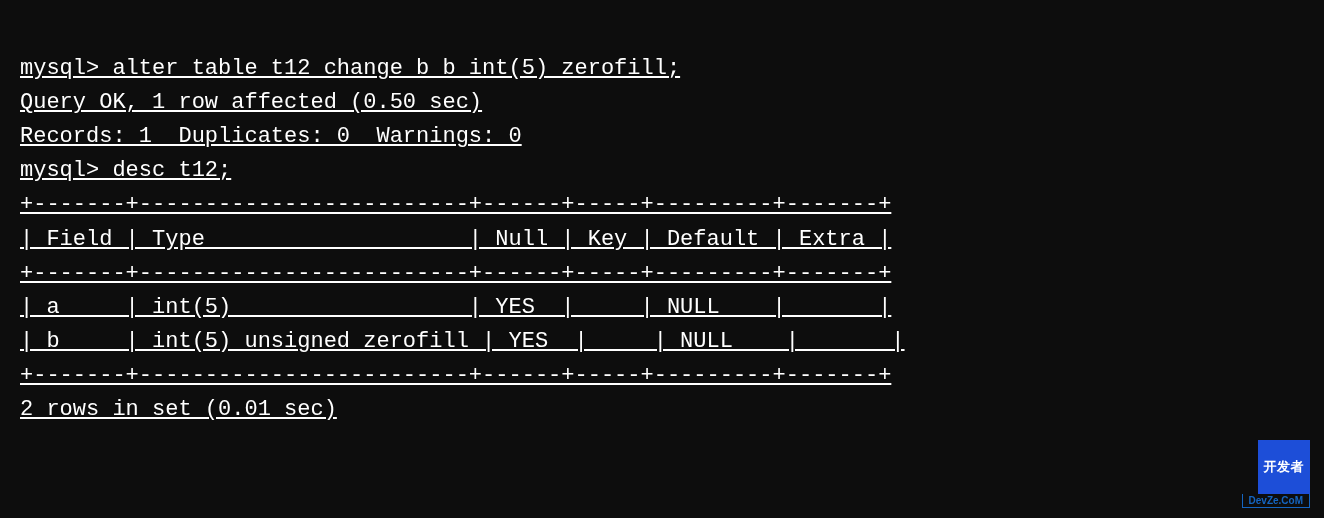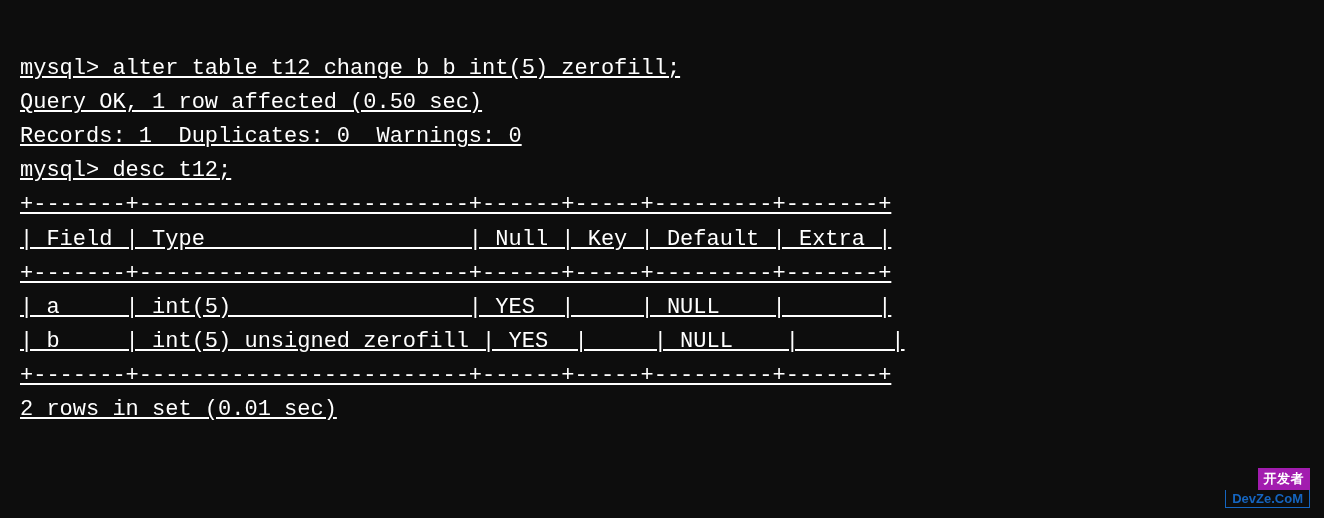--- a/index.html
+++ b/index.html
@@ -33,33 +33,33 @@
     .watermark {
       position: absolute;
       bottom: 10px;
       right: 14px;
       display: flex;
       flex-direction: column;
       align-items: flex-end;
     }
 
     .watermark-top {
-      background-color: #a21caf;
+      background-color: #1d4ed8;
       color: #ffffff;
       font-size: 13px;
       font-family: Arial, sans-serif;
-      padding: 2px 6px;
+      padding: 18px 6px;
       font-weight: bold;
       letter-spacing: 0.5px;
     }
 
     .watermark-bottom {
       background-color: #0d0d0d;
       color: #1565c0;
-      font-size: 13px;
+      font-size: 10px;
       font-family: Arial, sans-serif;
       padding: 1px 6px;
       font-weight: bold;
       border: 1px solid #1565c0;
       border-top: none;
     }
   </style>
 </head>
 <body>
 

